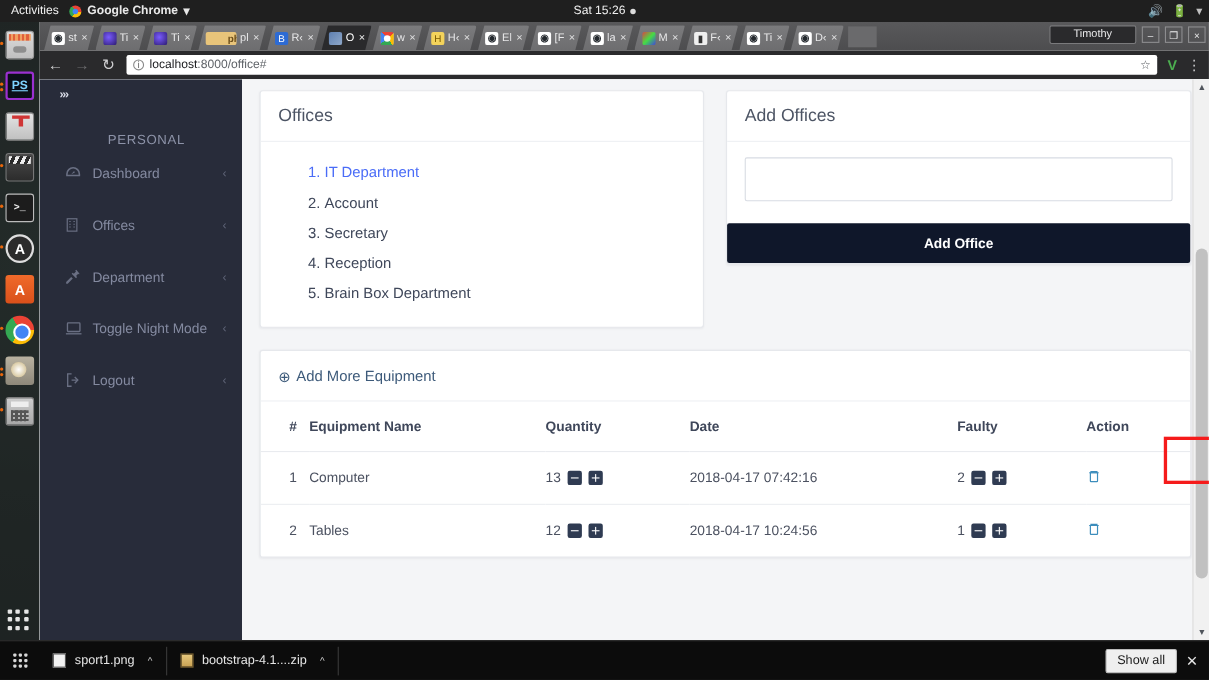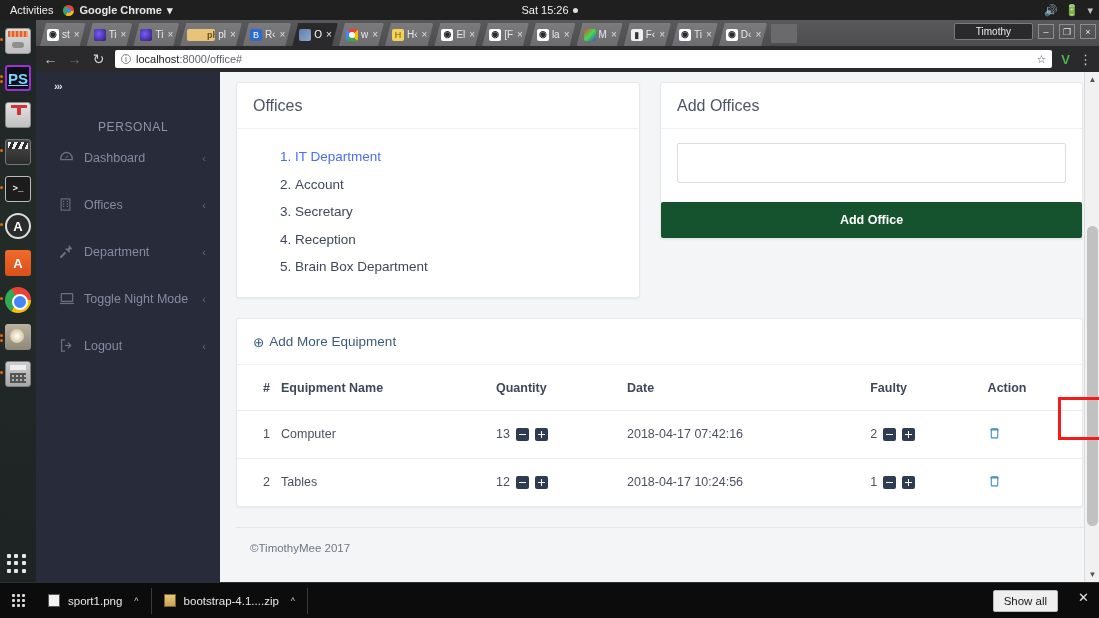--- a/index.html
+++ b/index.html
@@ -69,21 +69,21 @@
   .dock-item .pip2 { top: 17px; }
   .dock-ico {
     width: 26px; height: 26px; margin: 2px; border-radius: 3px;
     display: flex; align-items: center; justify-content: center;
     font-size: 10px; font-weight: bold; color: #fff;
     overflow: hidden; position: relative;
   }
   .ico-files { background: linear-gradient(#dcdcdc,#bfbfbf); border: 1px solid #999; }
   .ico-files::before{content:"";position:absolute;top:2px;left:2px;right:2px;height:6px;background:repeating-linear-gradient(90deg,#e0603b 0 2px,#f0a060 2px 4px);}
   .ico-files::after{content:"";position:absolute;bottom:5px;left:6px;width:12px;height:6px;border-radius:3px;background:#8e8e8e;}
-  .ico-ps { background: #0b0f18; border: 2px solid #9b30d0; color: #7fd3ff; font-size: 15px; text-decoration: underline; }
+  .ico-ps { background: #0b0f18; border: 2px solid #9b30d0; color: #7fd3ff; font-size: 11px; text-decoration: underline; }
   .ico-dl { background: linear-gradient(#e4e4e4,#c0c0c0); border:1px solid #8a8a8a; }
   .ico-dl::before{content:"";position:absolute;top:3px;left:11px;width:4px;height:9px;background:#cf3535;}
   .ico-dl::after{content:"";position:absolute;top:2px;left:5px;width:16px;height:3px;background:#cf3535;}
   .ico-media { background: linear-gradient(#4a4a4a,#2c2c2c); border:1px solid #777; }
   .ico-media::before{content:"";position:absolute;top:2px;left:2px;right:2px;height:7px;background:repeating-linear-gradient(115deg,#efefef 0 3px,#2b2b2b 3px 6px);}
   .ico-term { background: #1c1c1c; border: 1px solid #bbb; color: #eee; font-family:"Liberation Mono",monospace; font-size:9px; }
   .ico-atom { background: #2b2b2b; border-radius: 50%; color:#fff; font-size:13px; border:2px solid #ddd;}
   .ico-a { background: linear-gradient(#f06a2a,#d9501a); color: #fff; font-size: 13px; border-radius:3px;}
   .ico-chrome {
     background: conic-gradient(from -30deg, #ea4335 0deg 120deg, #fbbc05 120deg 240deg, #34a853 240deg 360deg);
@@ -336,21 +336,21 @@
   #shelf-grip .g i { width: 3px; height: 3px; background: #d8d8d8; border-radius: 1px; display:block;}
   .dl-item {
     display: flex; align-items: center; gap: 8px; height: 26px;
     padding: 0 12px; color: #e6e6e6; font-size: 11.5px;
     border-right: 1px solid #3a3a3a;
   }
   .dl-fileicon { width: 12px; height: 13px; display: inline-block; }
   .dl-png { background: #f2f2f2; border: 1px solid #555; }
   .dl-zip { background: linear-gradient(#e7c97e,#c9a253); border: 1px solid #7a6230; }
   .dl-caret { color: #cfcfcf; font-size: 9px; margin-left: 4px; }
-  #shelf-right { margin-left: auto; display: flex; align-items: flex-start; gap: 20px; padding-right: 10px; }
+  #shelf-right { margin-left: auto; display: flex; align-items: center; gap: 8px; padding-right: 10px; }
   #show-all-btn {
     background: #efefef; color: #1a1a1a; font-size: 11.5px;
     padding: 4px 10px; border-radius: 2px; border: 1px solid #bbb; cursor: pointer;
   }
   #shelf-close { color: #e6e6e6; font-size: 13px; cursor: pointer; }
 </style>
 </head>
 <body>
 
 <div id="gnome-topbar">
@@ -604,21 +604,21 @@
             <li>Reception</li>
             <li>Brain Box Department</li>
           </ol>
         </div>
 
         <div class="card" id="addoffice-card">
           <div class="card-head">Add Offices</div>
           <div id="addoffice-body">
             <textarea id="office-textarea" placeholder="" style=""></textarea>
           </div>
-          <button id="add-office-btn" style="background: #14532d;">Add Office</button>
+          <button id="add-office-btn" style="background: #0f172a;">Add Office</button>
         </div>
 
       </div>
 
       <div class="card" id="details-card">
         <div id="details-head">
           <a id="add-equip-link" href="#">
             <span>⊕</span>
             <span>Add More Equipment</span>
           </a>
@@ -689,21 +689,20 @@
                       <path d="M7 6V4h10v2"></path>
                       <rect x="6" y="6" width="12" height="15" rx="1"></rect>
                     </svg>
                 </span>
               </td>
             </tr>
           </tbody>
         </table>
       </div>
 
-      <div id="page-footer">©TimothyMee 2017</div>
 
       <div id="faulty-highlight" style="border-color: rgb(245, 27, 27);"></div>
     </div>
 
     <div id="page-scrollbar">
       <div class="sb-arrow" id="sb-up">▲</div>
       <div id="sb-thumb"></div>
       <div class="sb-arrow" id="sb-down">▼</div>
     </div>
   </div>

